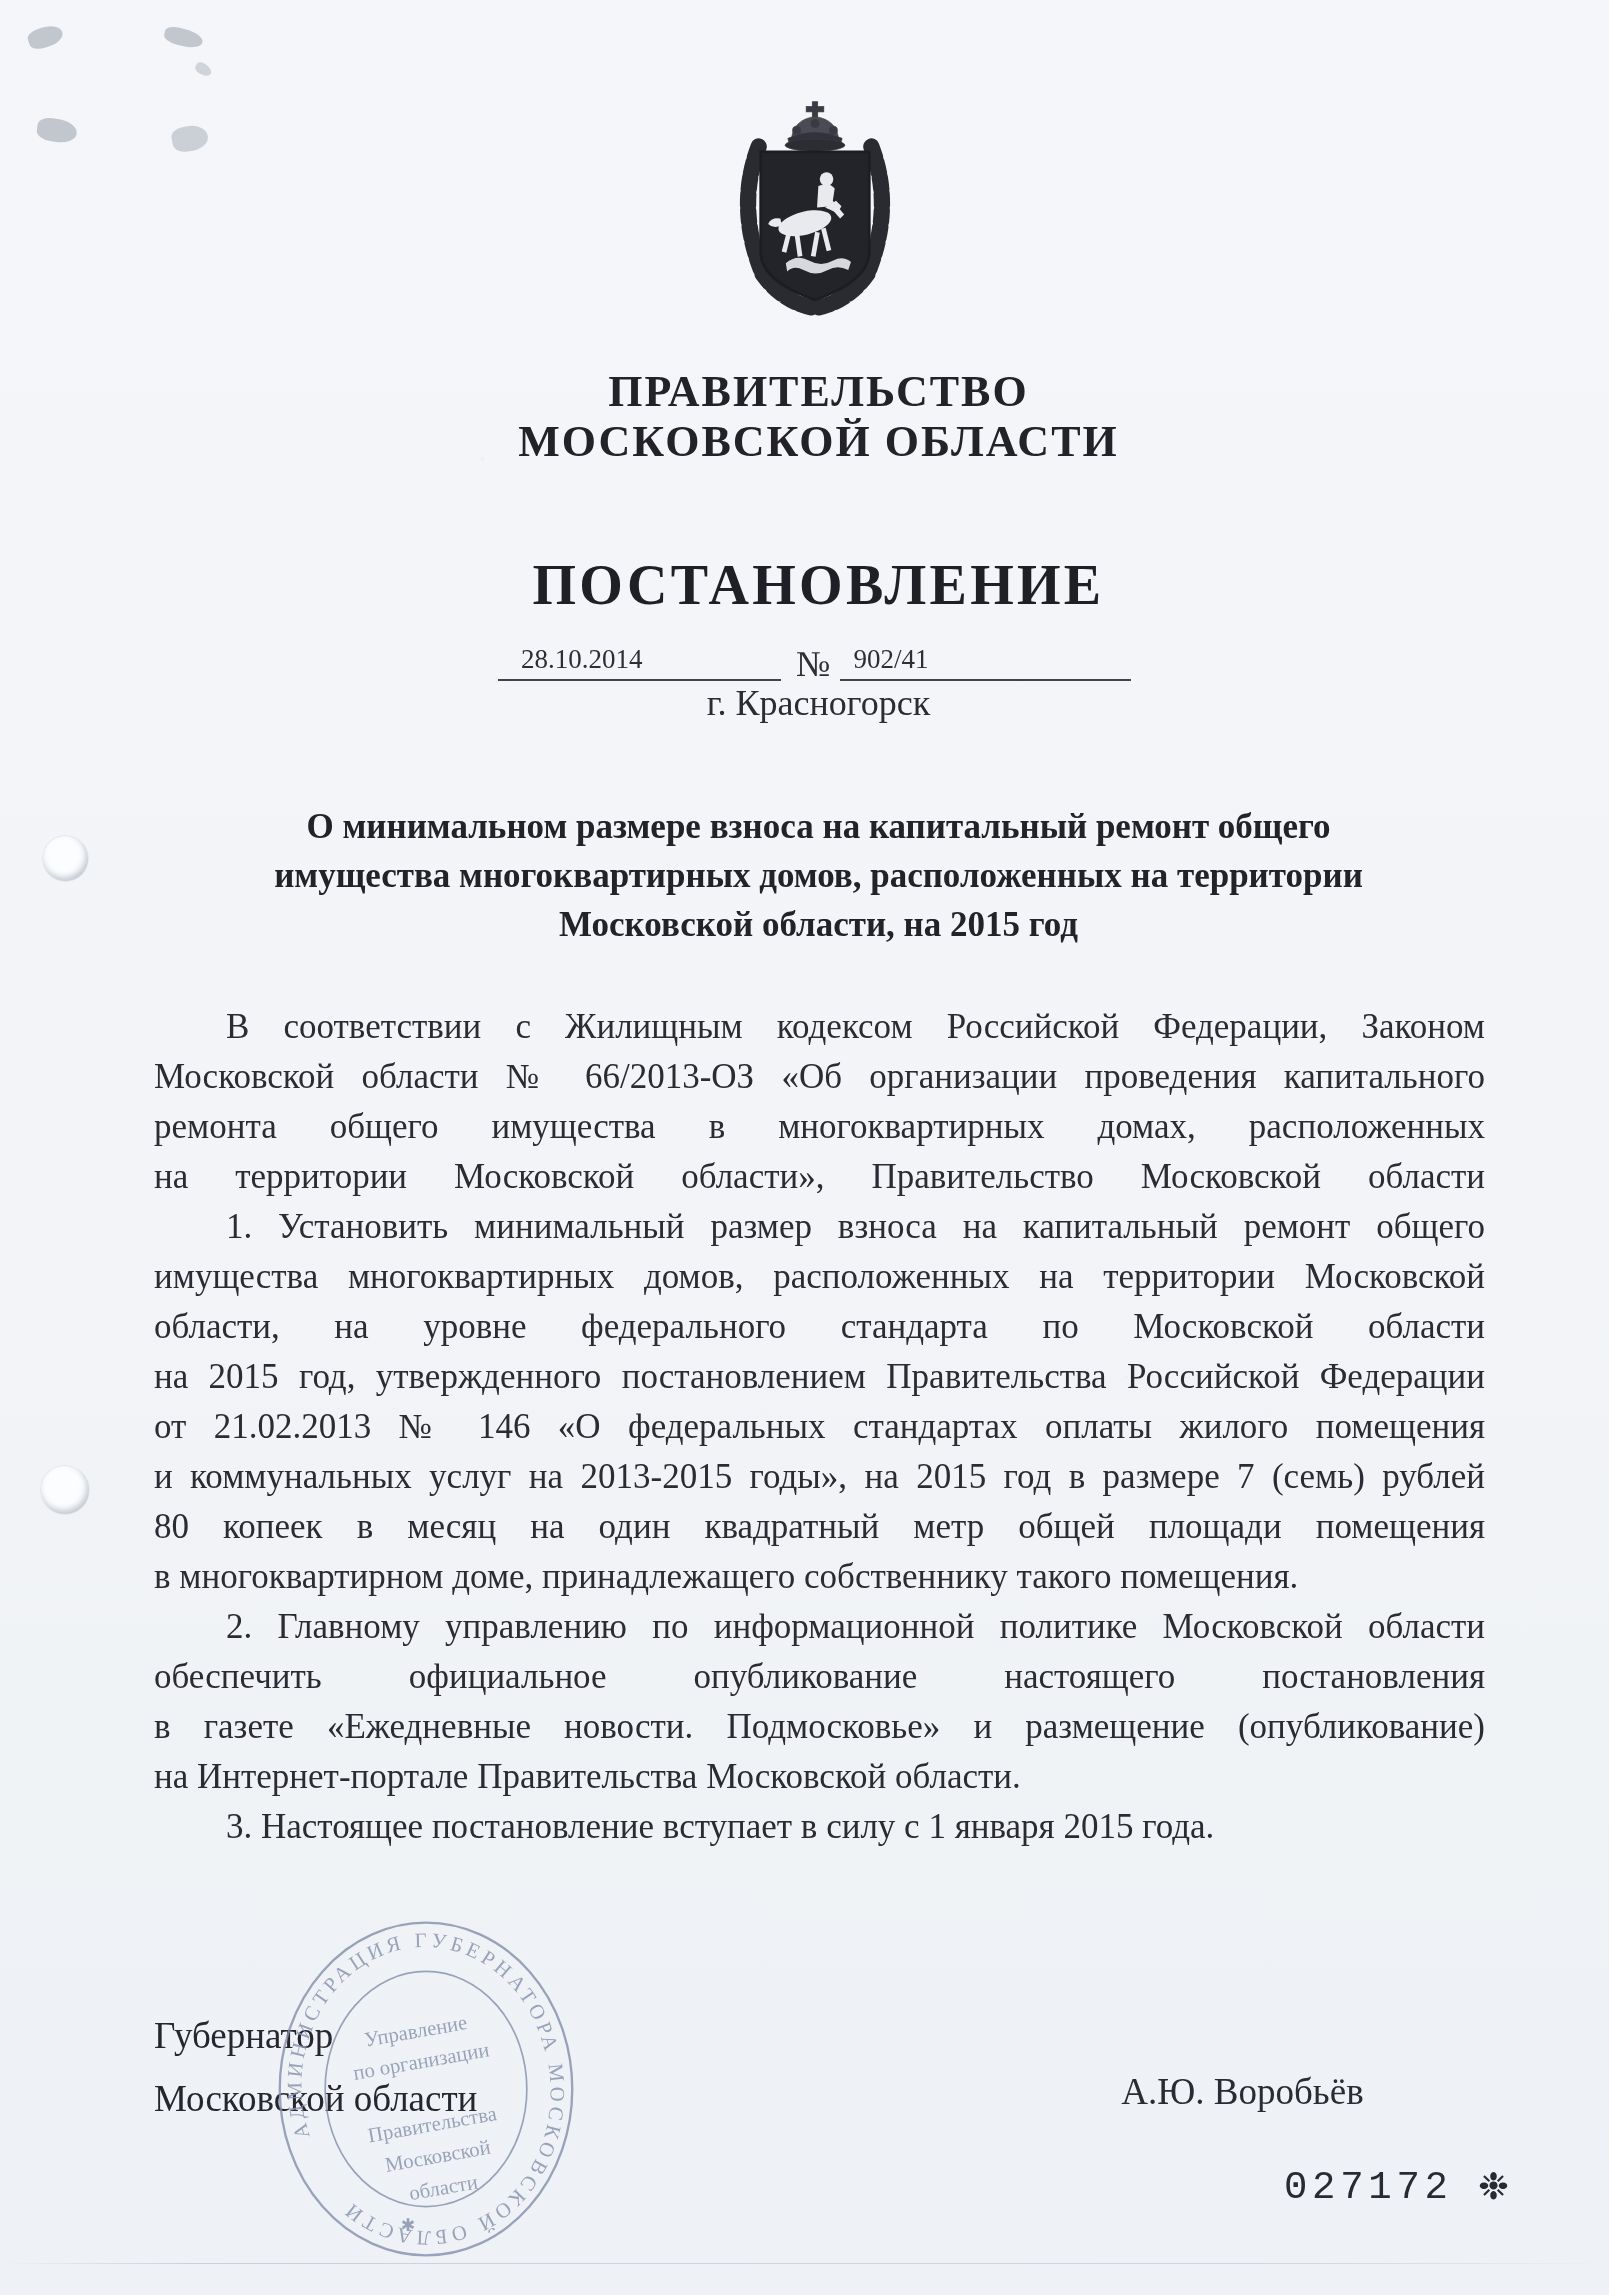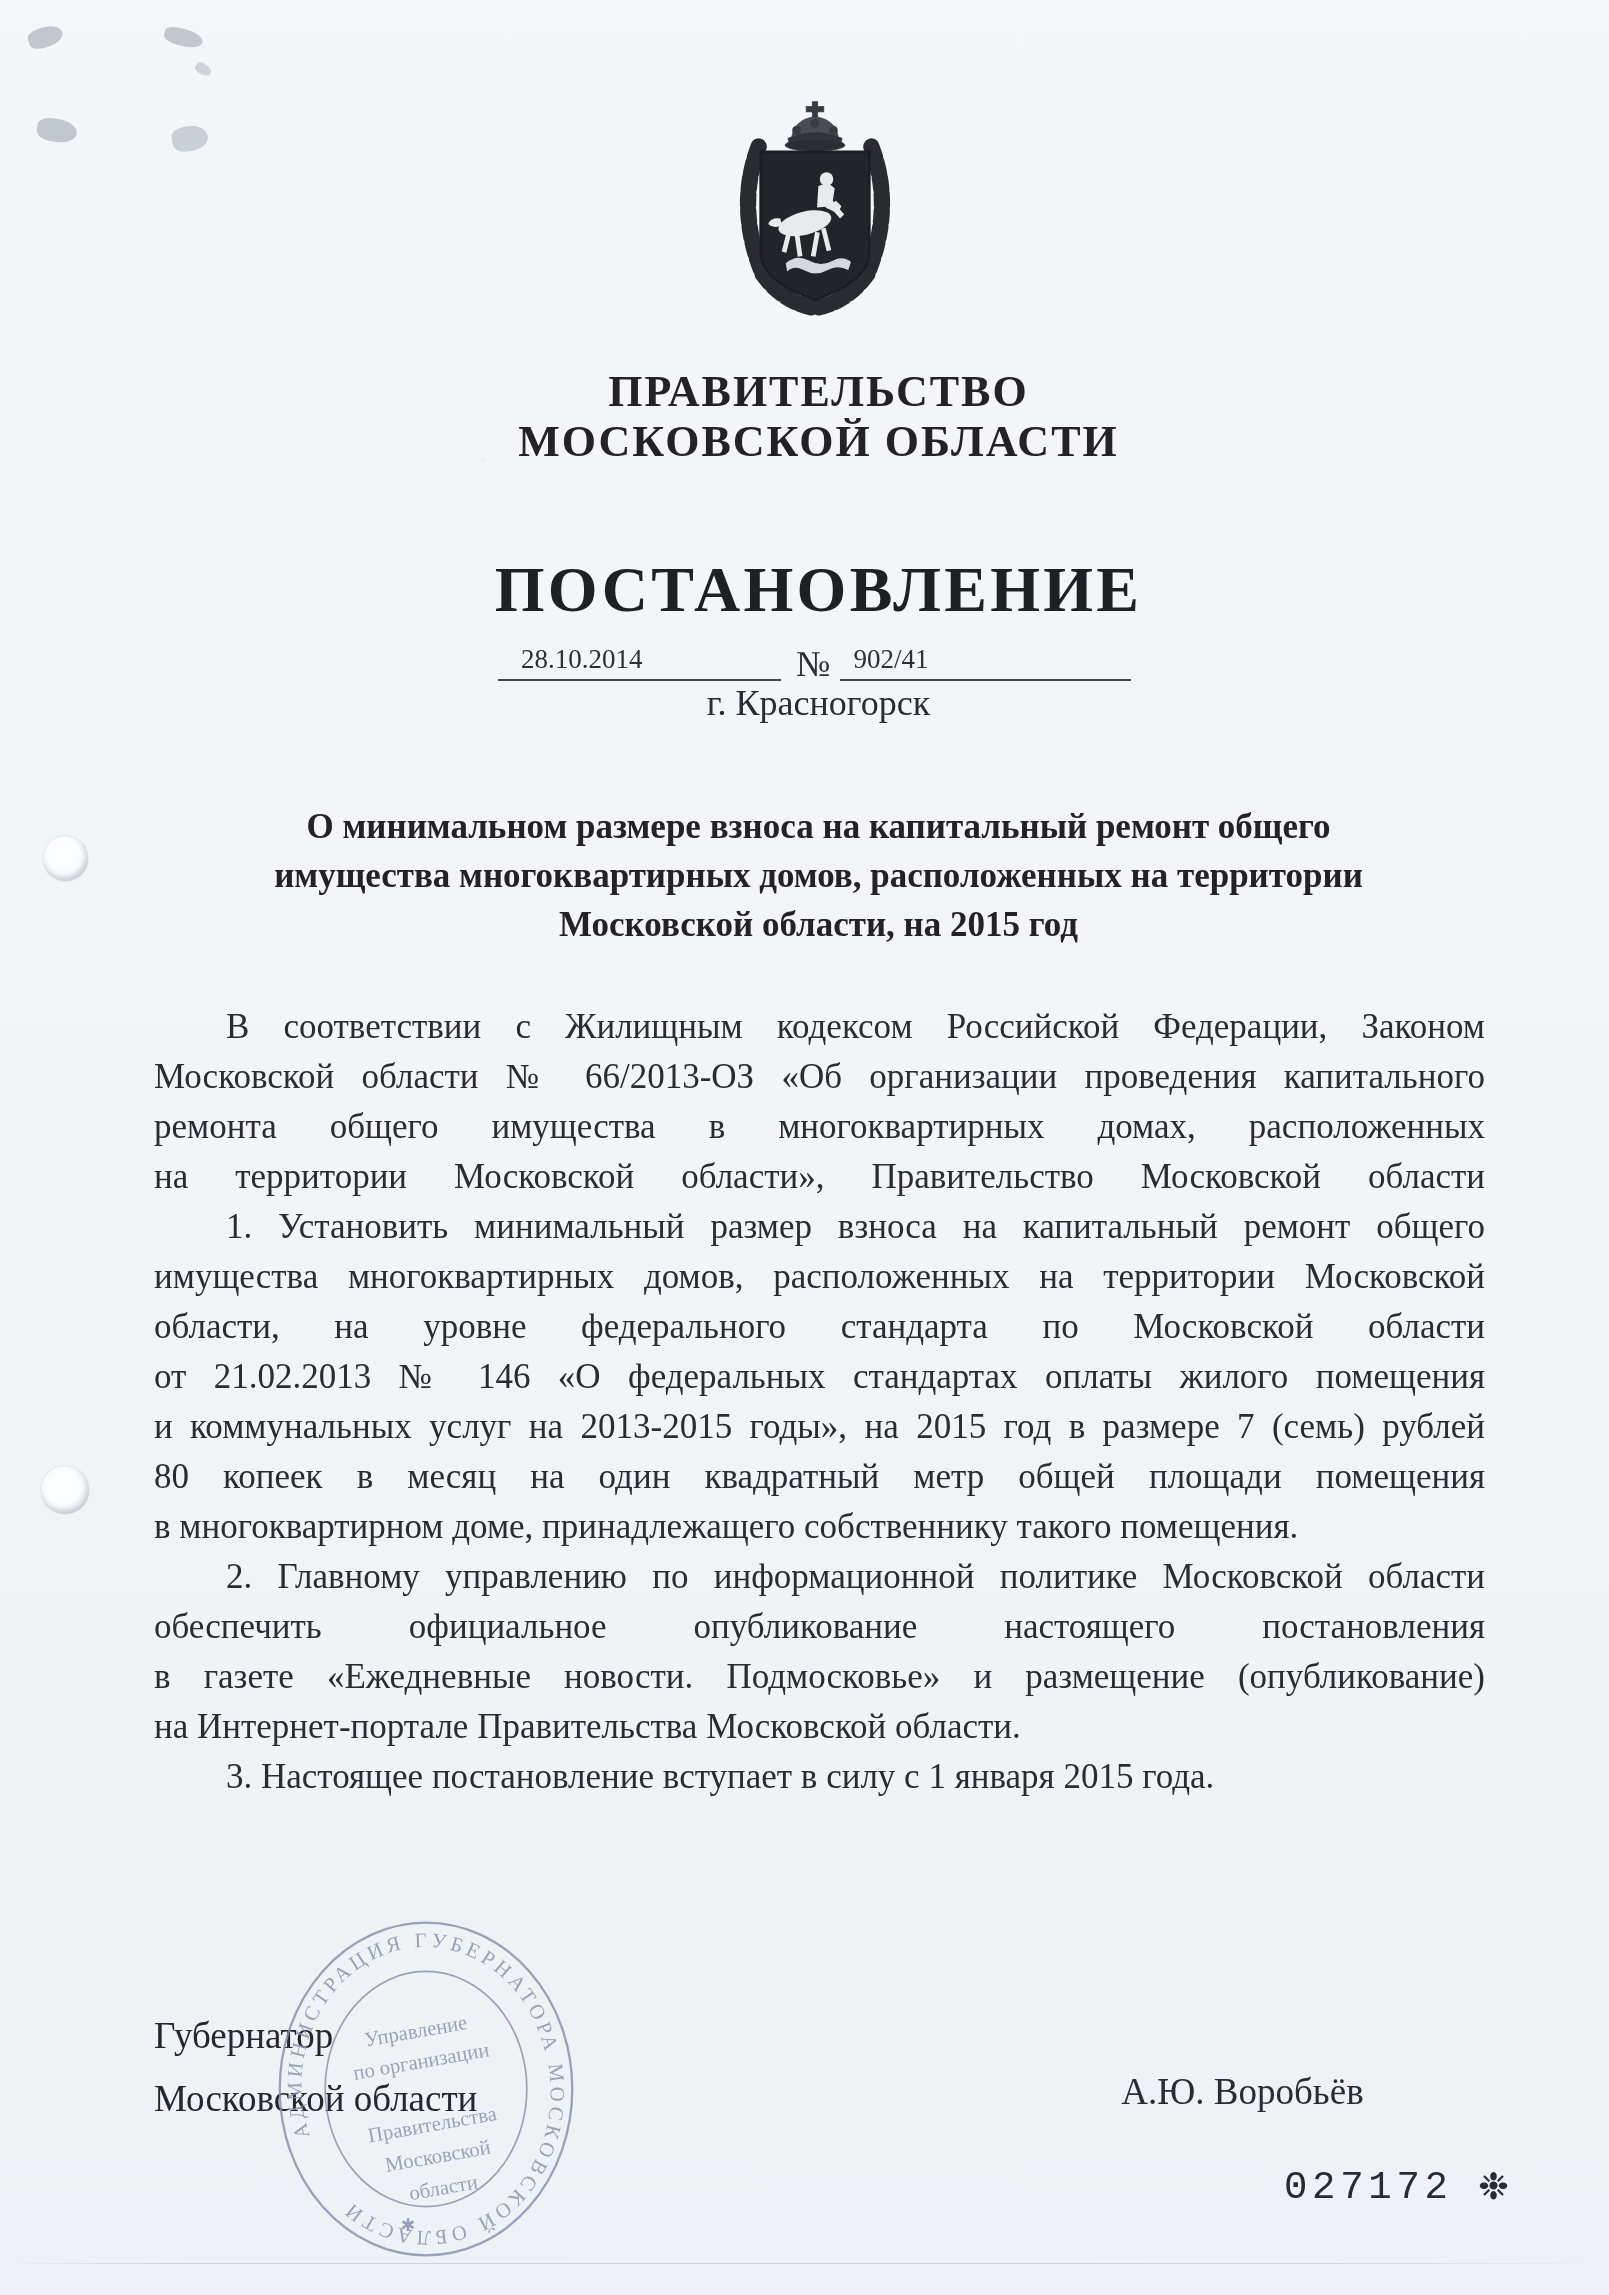--- a/index.html
+++ b/index.html
@@ -12,21 +12,21 @@
       linear-gradient(180deg,#f4f6f9 0%,#f2f4f7 50%,#eef1f5 100%);
     font-family:"Liberation Serif","DejaVu Serif",serif;
     color:#2b2b33; overflow:hidden;
   }
   
   .emblem{position:absolute; left:723px; top:99px; width:184px; height:224px;}
   .org{position:absolute; left:154px; width:1329px; text-align:center; font-weight:bold; color:#222228;}
   .org1{top:366px; font-size:44px; letter-spacing:2px;}
   .org2{top:416px; font-size:44px; letter-spacing:2px;}
   .doctype{position:absolute; left:154px; top:553px; width:1329px; text-align:center;
-    font-size:64px; font-weight:bold; letter-spacing:3.3px; color:#1f1f26;}
+    font-size:56px; font-weight:bold; letter-spacing:3.3px; color:#1f1f26;}
   
   .field{position:absolute; top:636px; height:45px; border-bottom:2.7px solid #43434c;
     font-size:27px; color:#2e2e37;}
   .f-date{left:498px; width:283px; padding-left:23px; box-sizing:border-box;}
   .f-num {left:840px; width:291px; padding-left:13.4px; box-sizing:border-box;}
   .numsign{position:absolute; left:796px; top:643px; font-size:36px; color:#2e2e37;}
   .field span{position:absolute; bottom:4px;}
   .city{position:absolute; left:154px; top:682px; width:1329px; text-align:center; font-size:36px;}
   
   .subject{position:absolute; left:154px; top:802px; width:1329px; text-align:center;
@@ -129,20 +129,21 @@
   </div>
 
   <div class="body">
       <div class="bline indent fill">В соответствии с Жилищным кодексом Российской Федерации, Законом</div>
       <div class="bline fill">Московской области № 66/2013-ОЗ «Об организации проведения капитального</div>
       <div class="bline fill">ремонта общего имущества в многоквартирных домах, расположенных</div>
       <div class="bline fill">на территории Московской области», Правительство Московской области</div>
       <div class="bline indent fill">1. Установить минимальный размер взноса на капитальный ремонт общего</div>
       <div class="bline fill">имущества многоквартирных домов, расположенных на территории Московской</div>
       <div class="bline fill">области, на уровне федерального стандарта по Московской области</div>
+      <div class="bline fill">на 2015 год, утвержденного постановлением Правительства Российской Федерации</div>
       <div class="bline fill">от 21.02.2013 № 146 «О федеральных стандартах оплаты жилого помещения</div>
       <div class="bline fill">и коммунальных услуг на 2013-2015 годы», на 2015 год в размере 7 (семь) рублей</div>
       <div class="bline fill">80 копеек в месяц на один квадратный метр общей площади помещения</div>
       <div class="bline">в многоквартирном доме, принадлежащего собственнику такого помещения.</div>
       <div class="bline indent fill">2. Главному управлению по информационной политике Московской области</div>
       <div class="bline fill">обеспечить официальное опубликование настоящего постановления</div>
       <div class="bline fill">в газете «Ежедневные новости. Подмосковье» и размещение (опубликование)</div>
       <div class="bline">на Интернет-портале Правительства Московской области.</div>
       <div class="bline indent">3. Настоящее постановление вступает в силу с 1 января 2015 года.</div>
     </div>

